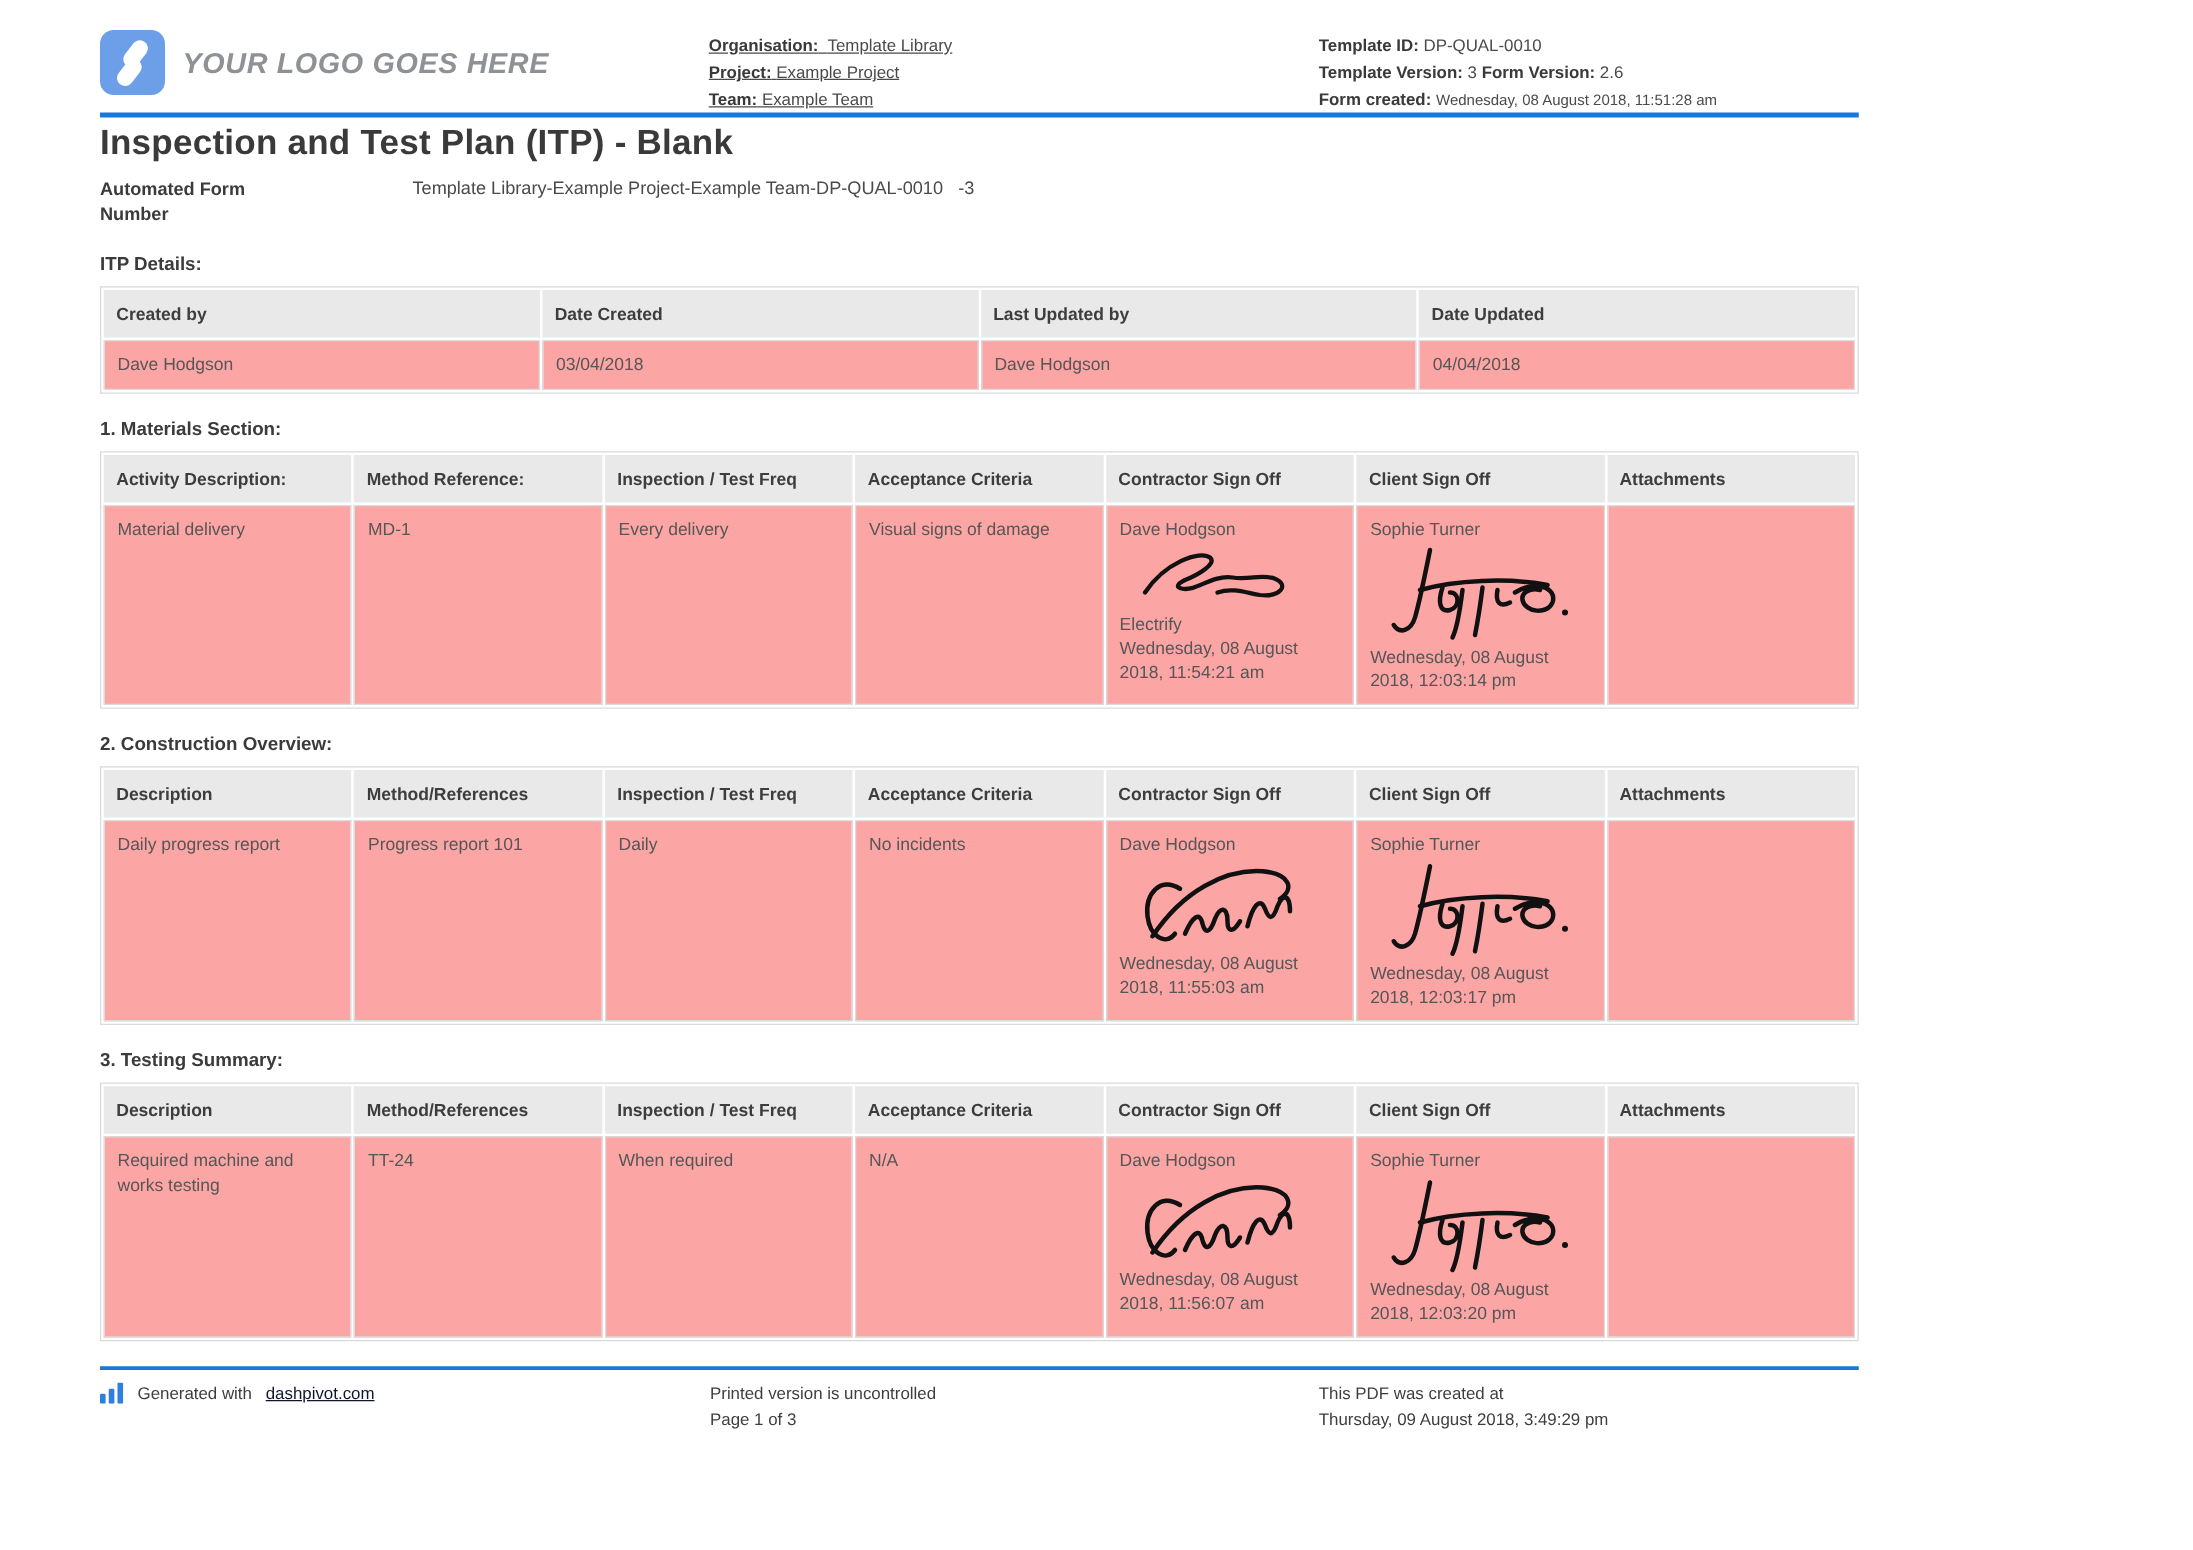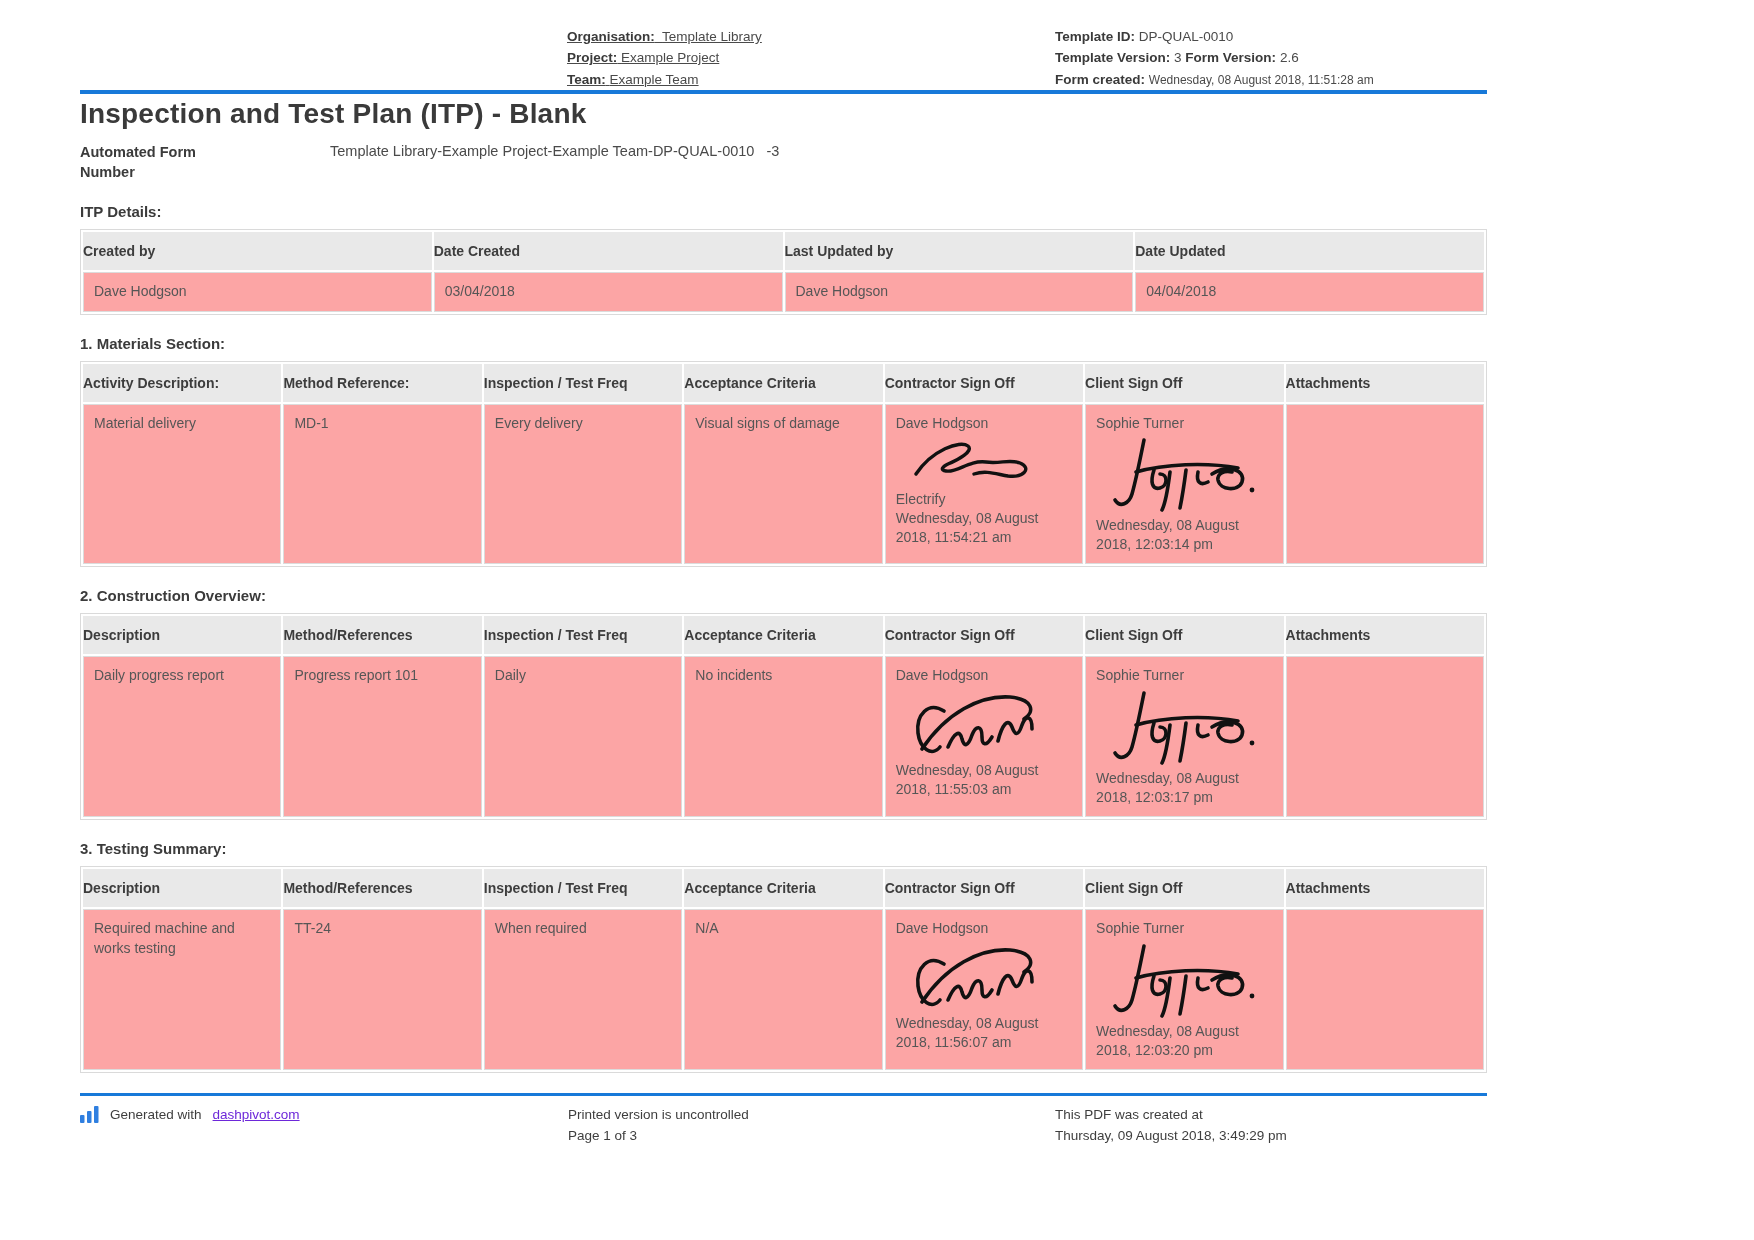--- a/index.html
+++ b/index.html
@@ -26,45 +26,53 @@
   h1{font-size:28px;font-weight:700;color:#3a3a3a;margin:4px 0 12px;letter-spacing:.2px;}
   .form-number{display:flex;margin-bottom:16px;}
   .fn-label{width:160px;margin-right:90px;font-weight:bold;font-size:14.5px;color:#3b3b3b;line-height:1.4;}
   .fn-value{font-size:14.5px;color:#4a4a4a;white-space:pre-wrap;padding-top:1px;}
 
   
   h2{font-size:15px;font-weight:bold;color:#3b3b3b;margin:20px 0 9px;}
 
   
   table{width:100%;border-collapse:separate;border-spacing:2px;border:1px solid #dadada;}
-  th{background:#e9e9e9;text-align:left;font-size:14px;font-weight:bold;color:#3d3d3d;padding:11px 0;}
+  th{background:#e9e9e9;text-align:left;font-size:14px;font-weight:bold;color:#3d3d3d;padding:11px 10px;}
   td{border:1px solid #dcdcdc;background:#fca5a5;vertical-align:top;text-align:left;
      font-size:14px;color:#565656;padding:9px 10px;line-height:1.4;}
   .itp-table td{height:20px;}
   .sec-table col{width:14.285%;}
   .sign-cell{line-height:1.35;}
   .sig-name{margin-bottom:2px;}
   .sig-svg{display:block;margin:4px 0 2px 14px;}
   .sig-meta{color:#565656;}
 
   
   .footer-rule{margin-top:20px;height:3px;}
   footer{position:relative;height:54px;margin-top:9px;font-size:13.5px;color:#3e3e3e;}
   .f-left{position:absolute;left:0;top:1px;display:flex;align-items:center;gap:11px;}
   .f-center{position:absolute;left:488px;top:0;line-height:1.55;}
   .f-right{position:absolute;left:975px;top:0;line-height:1.55;}
-  .f-link{color:#6d28d9;text-decoration:underline;cursor:pointer;}
+  .f-link{color:#0f172a;text-decoration:underline;cursor:pointer;}
   .bars-svg{width:19px;height:17px;display:block;}
 </style>
 </head>
 <body>
 
 <div class="page">
 
   <div class="hdr">
+    <div class="logo-wrap">
+      <svg class="logo-svg" viewBox="0 0 52 52">
+        <rect x="0" y="0" width="52" height="52" rx="11" fill="#6c9fe8"></rect>
+        <rect x="22" y="7" width="13" height="24" rx="6.5" fill="#ffffff" transform="rotate(38 28.5 19)"></rect>
+        <rect x="17" y="22" width="13" height="24" rx="6.5" fill="#ffffff" transform="rotate(38 23.5 34)"></rect>
+      </svg>
+      <span class="logo-text">YOUR LOGO GOES HERE</span>
+    </div>
 
     <div class="hdr-col hdr-center">
       <div>
         <b>Organisation:</b>&nbsp;
         <span>Template Library</span>
       </div>
       <div>
         <b>Project:</b>
         <span>Example Project</span>
       </div>

